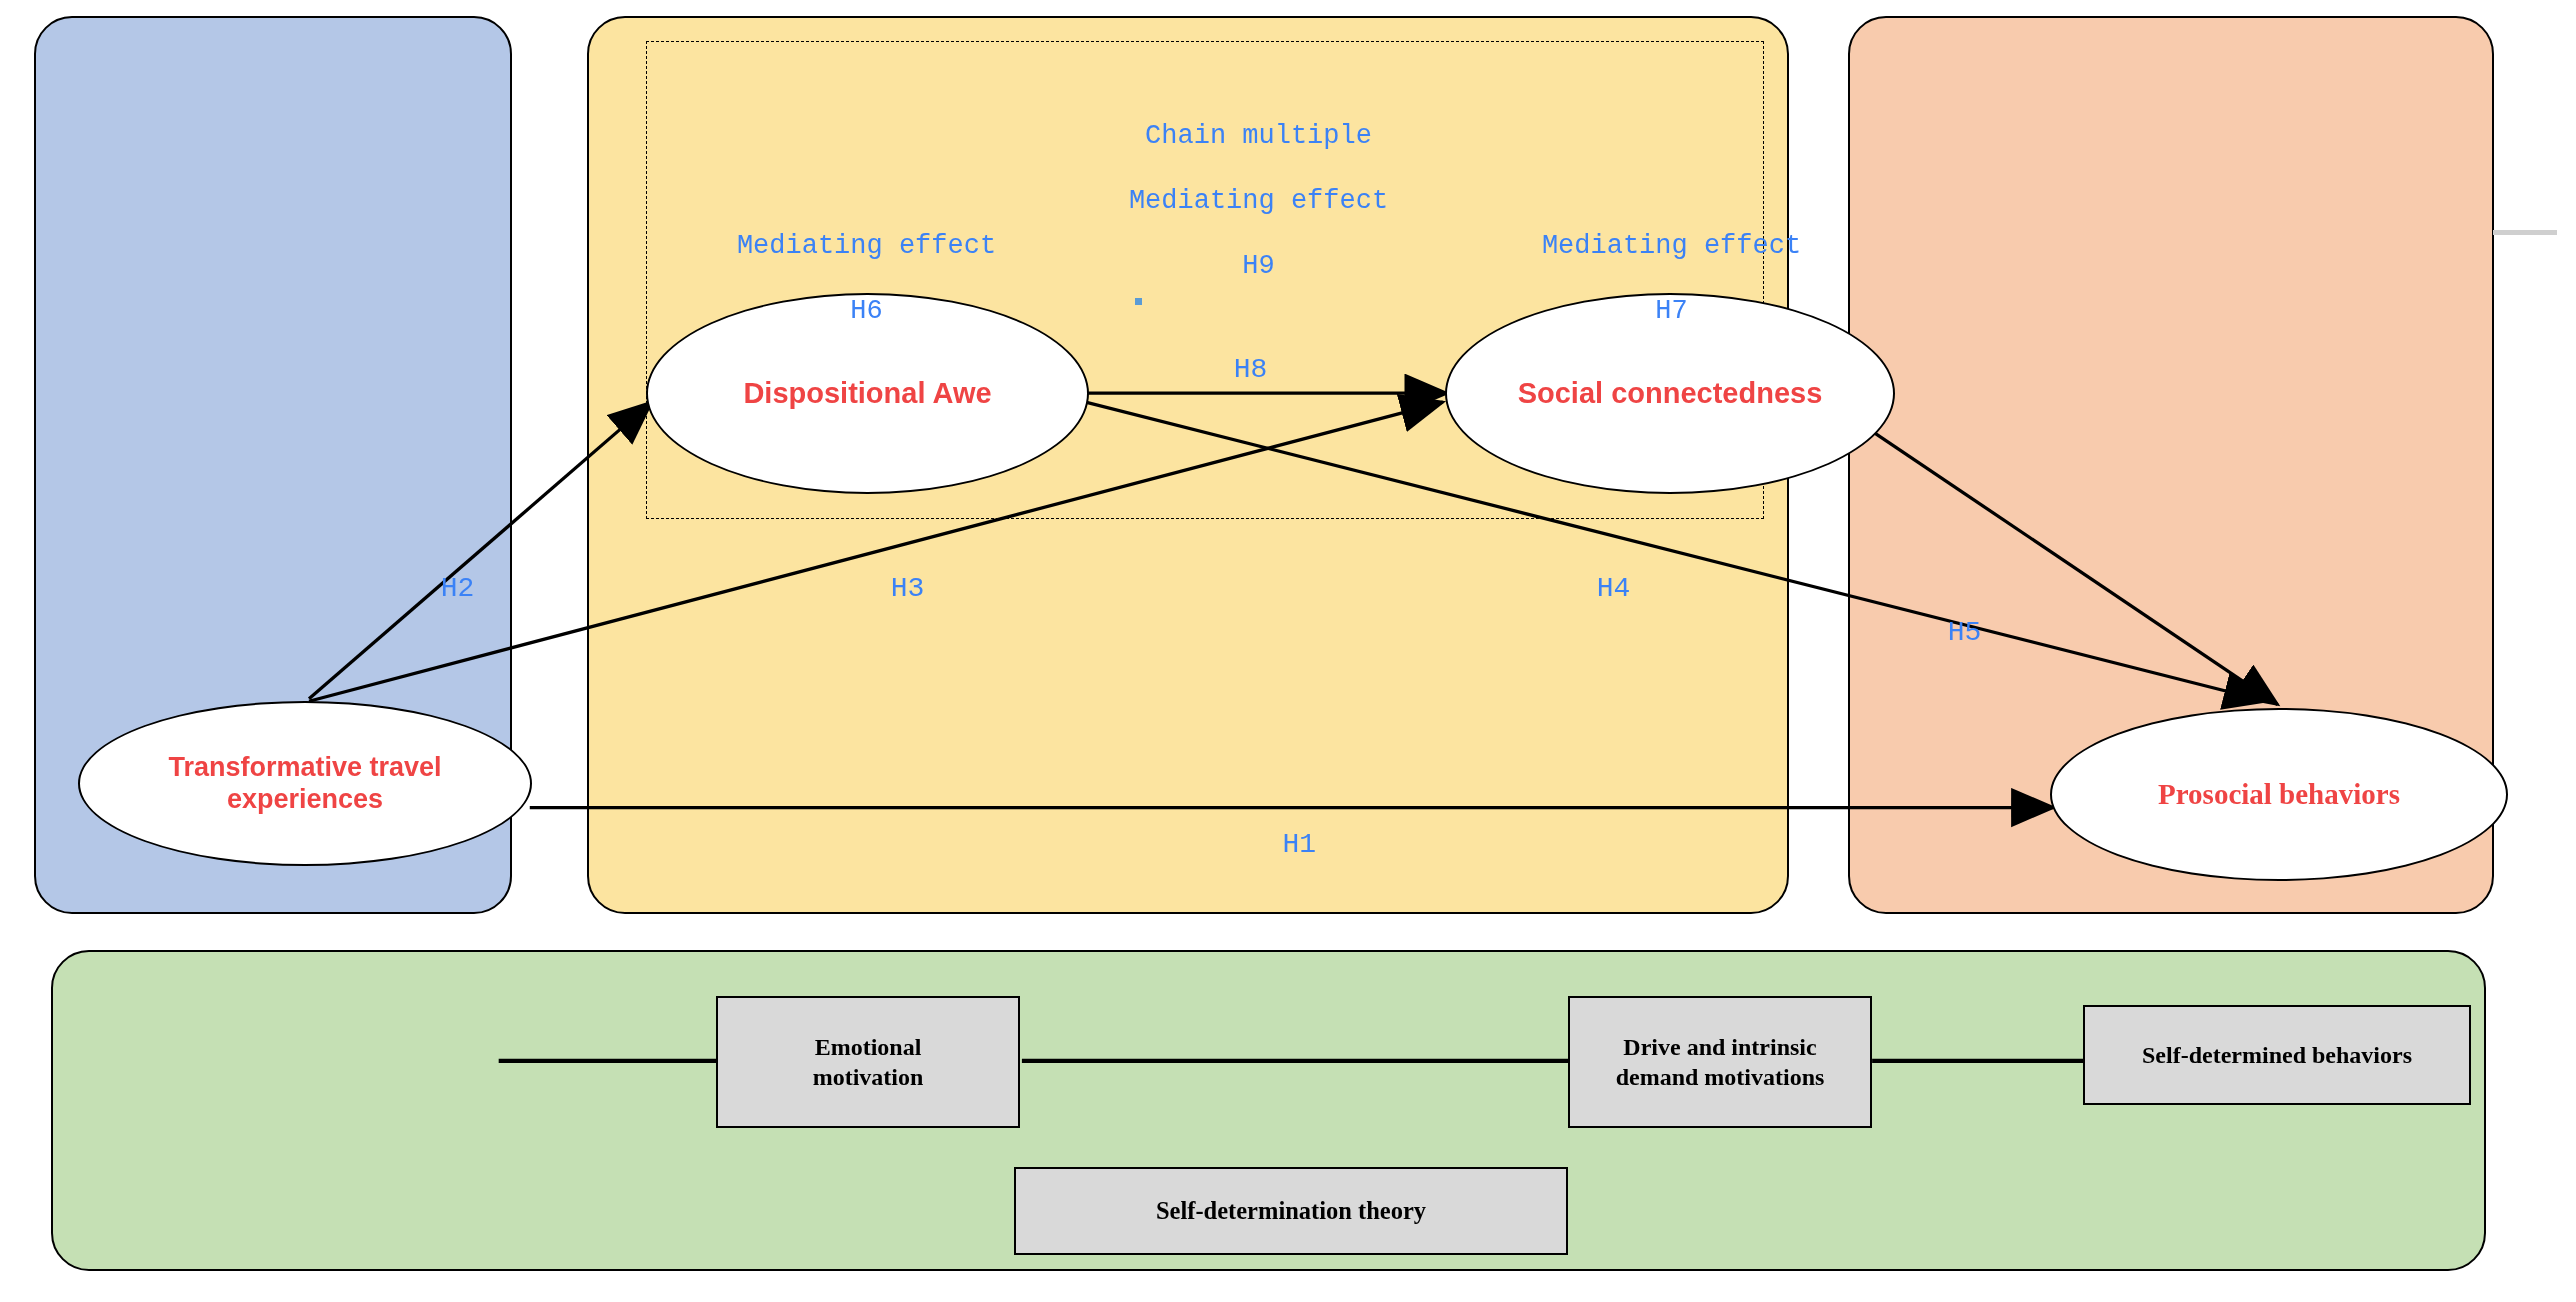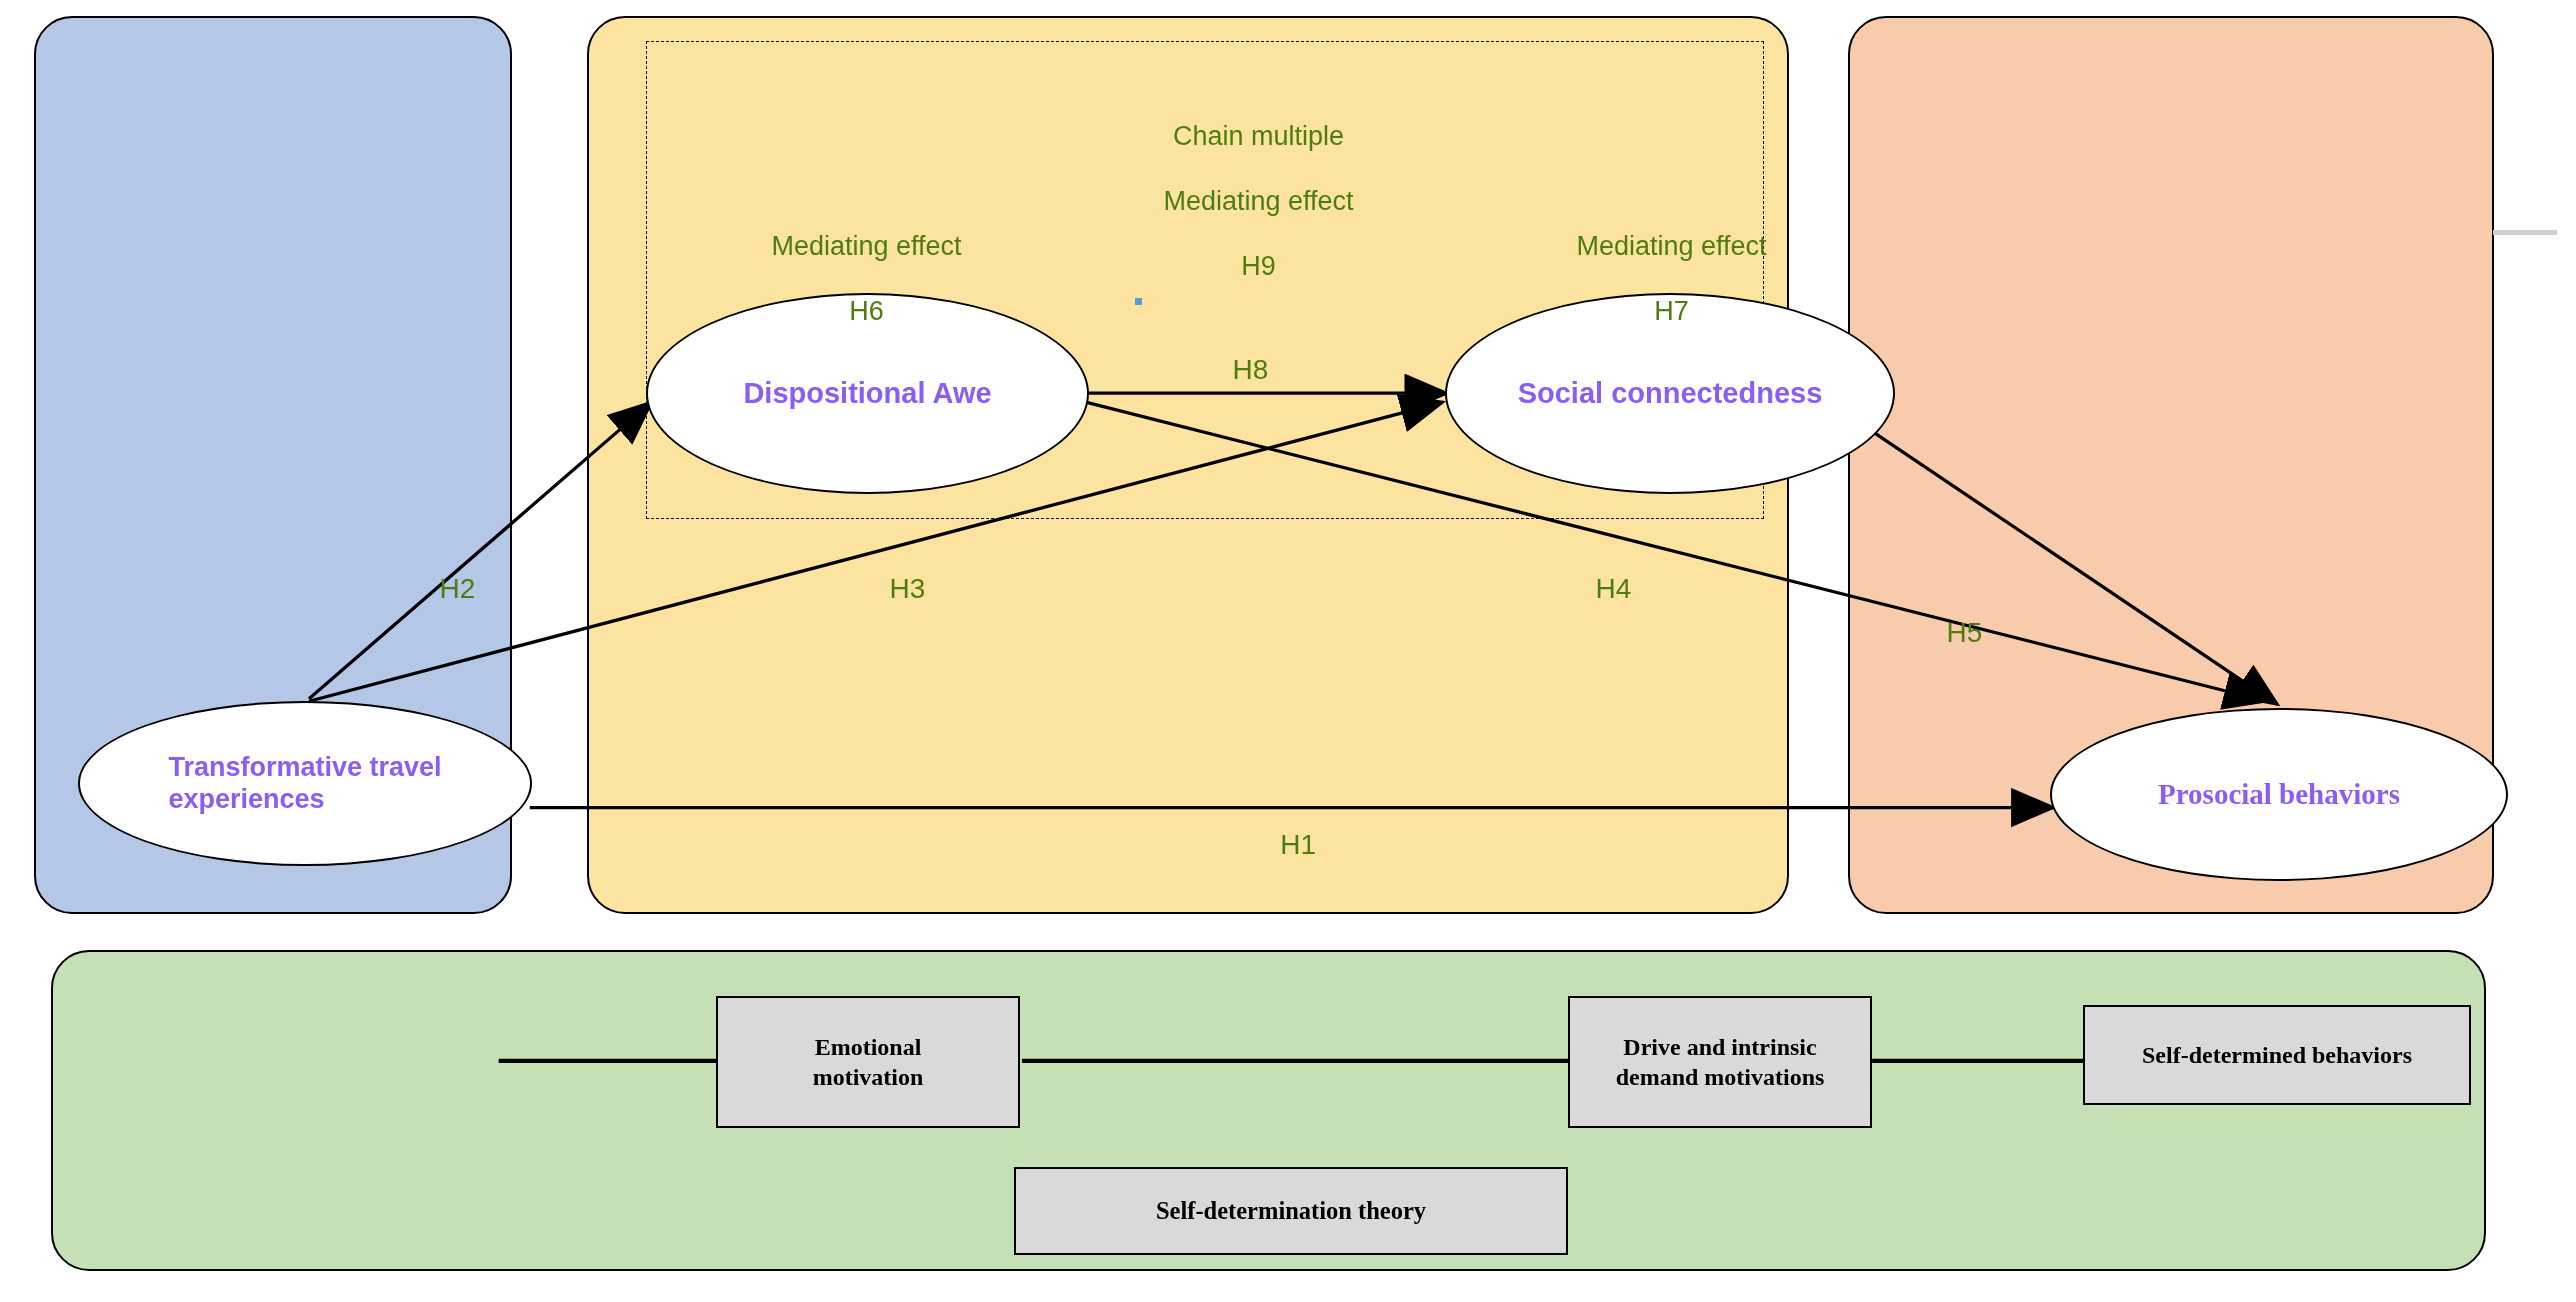--- a/index.html
+++ b/index.html
@@ -29,48 +29,48 @@
   }
 
   
   .ellipse{
     position:absolute;
     background:#ffffff;
     border:2.5px solid #000;
     border-radius:50%;
     box-sizing:border-box;
     display:flex;align-items:center;justify-content:center;
-    text-align:left;
+    text-align:center;
     font-weight:bold;
-    color:#8b5cf6;
+    color:#ef4444;
     line-height:1.18;
   }
 
   
   .gbox{
     position:absolute;
     background:#d9d9d9;
     border:2.5px solid #000;
     box-sizing:border-box;
     display:flex;align-items:center;justify-content:center;
     text-align:center;
     font-family:"Liberation Serif", serif;
     font-weight:bold;
     color:#000;
     line-height:1.25;
   }
 
   
   .lbl{
     position:absolute;
-    color:#4d7c0f;
+    color:#3b82f6;
     text-align:center;
     white-space:pre-line;
     line-height:1.2;
-    font-family:Liberation Sans, sans-serif;
+    font-family:Liberation Mono, monospace;
   }
   .lbl-h{font-size:28px;}
   .lbl-med{font-size:27px;}
 
   .dot{position:absolute;background:#5b9bd5;}
   .tick{position:absolute;background:#cfcfcf;}
 </style>
 </head>
 <body>
 

